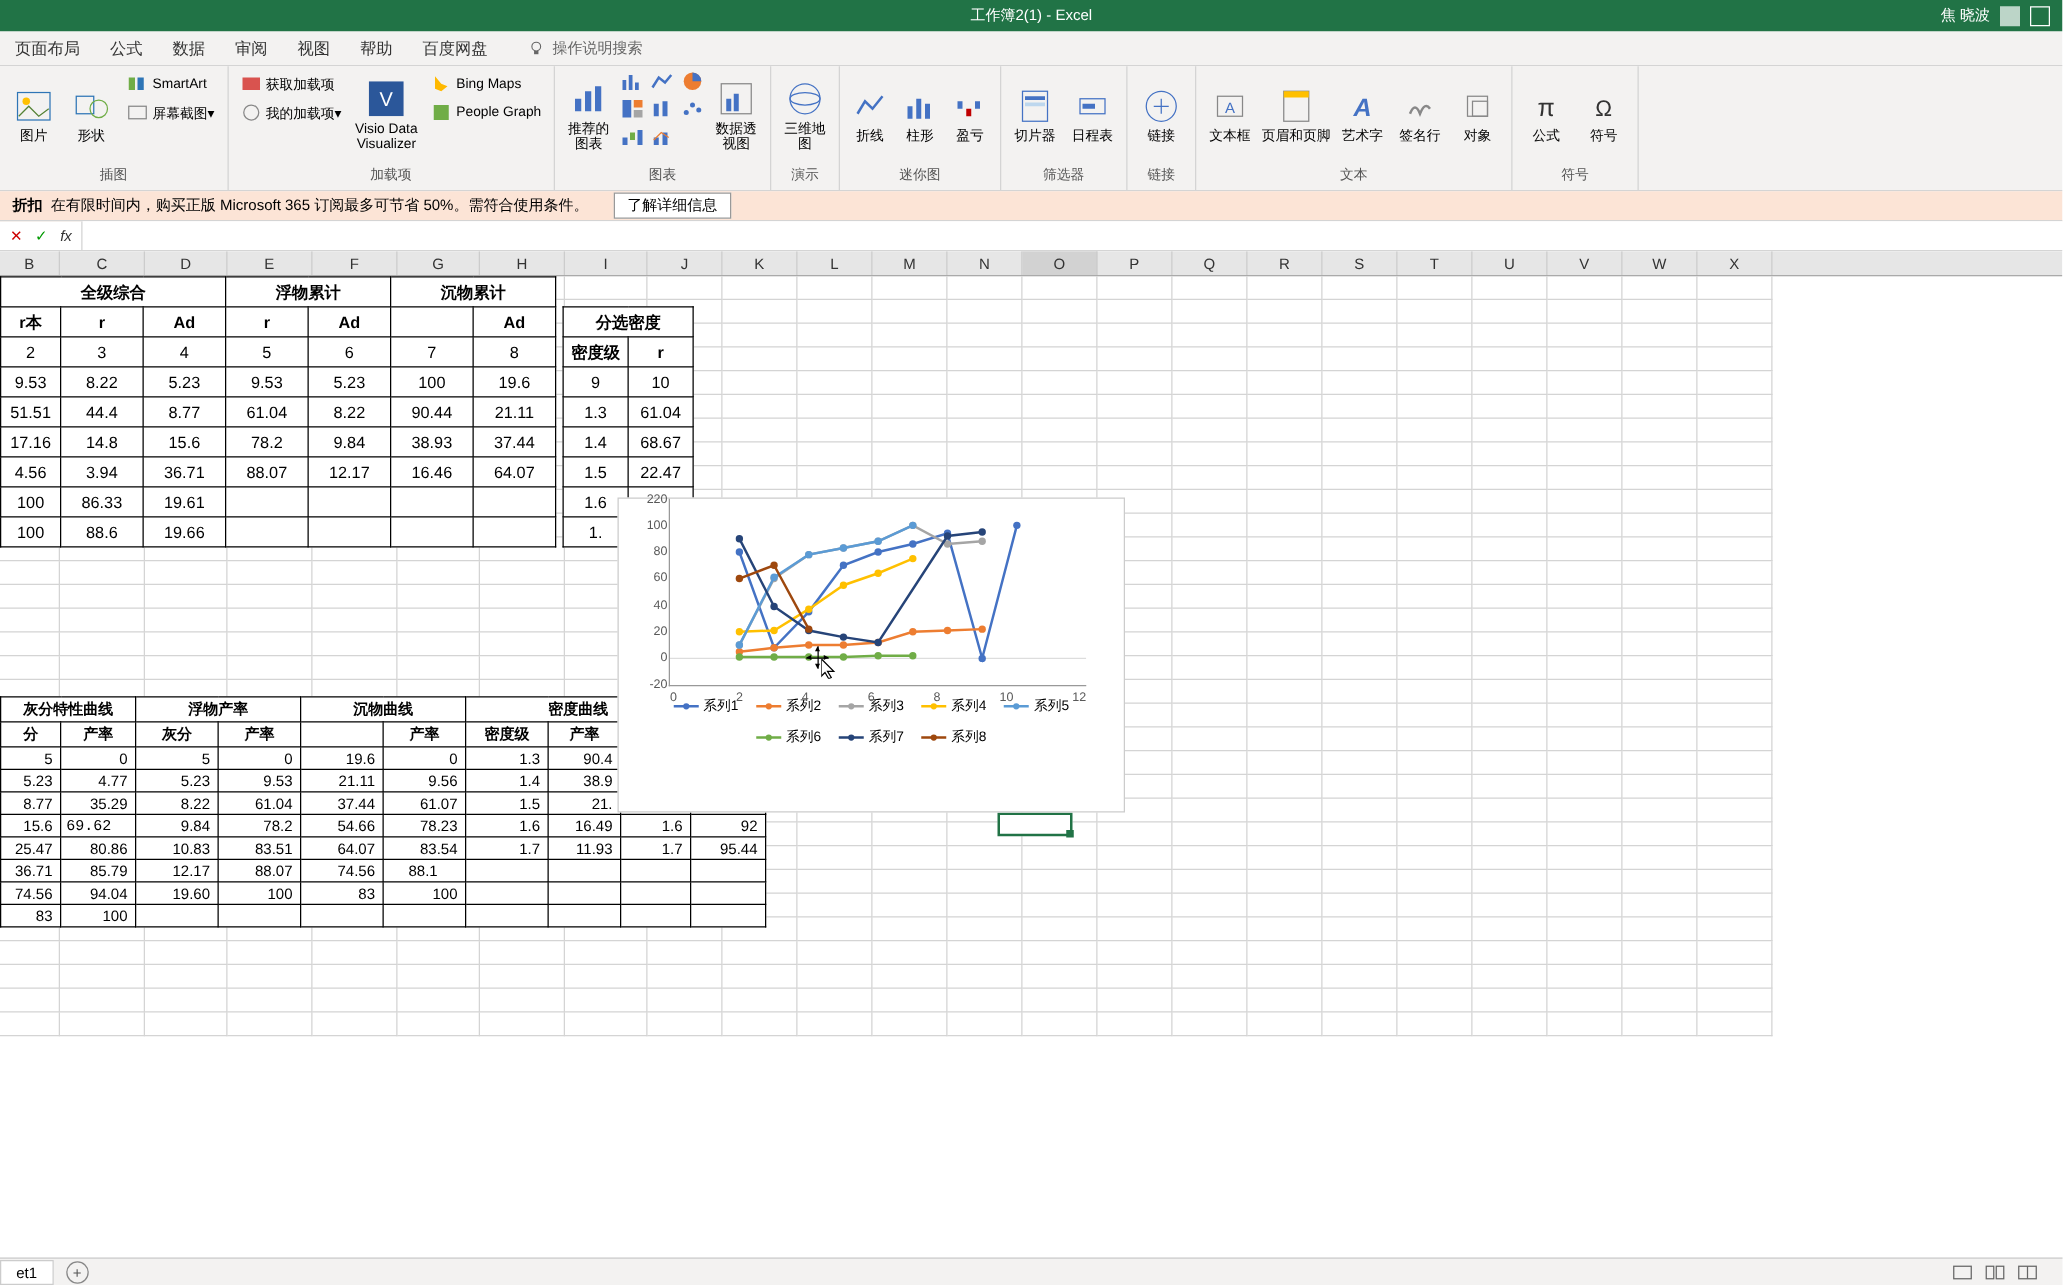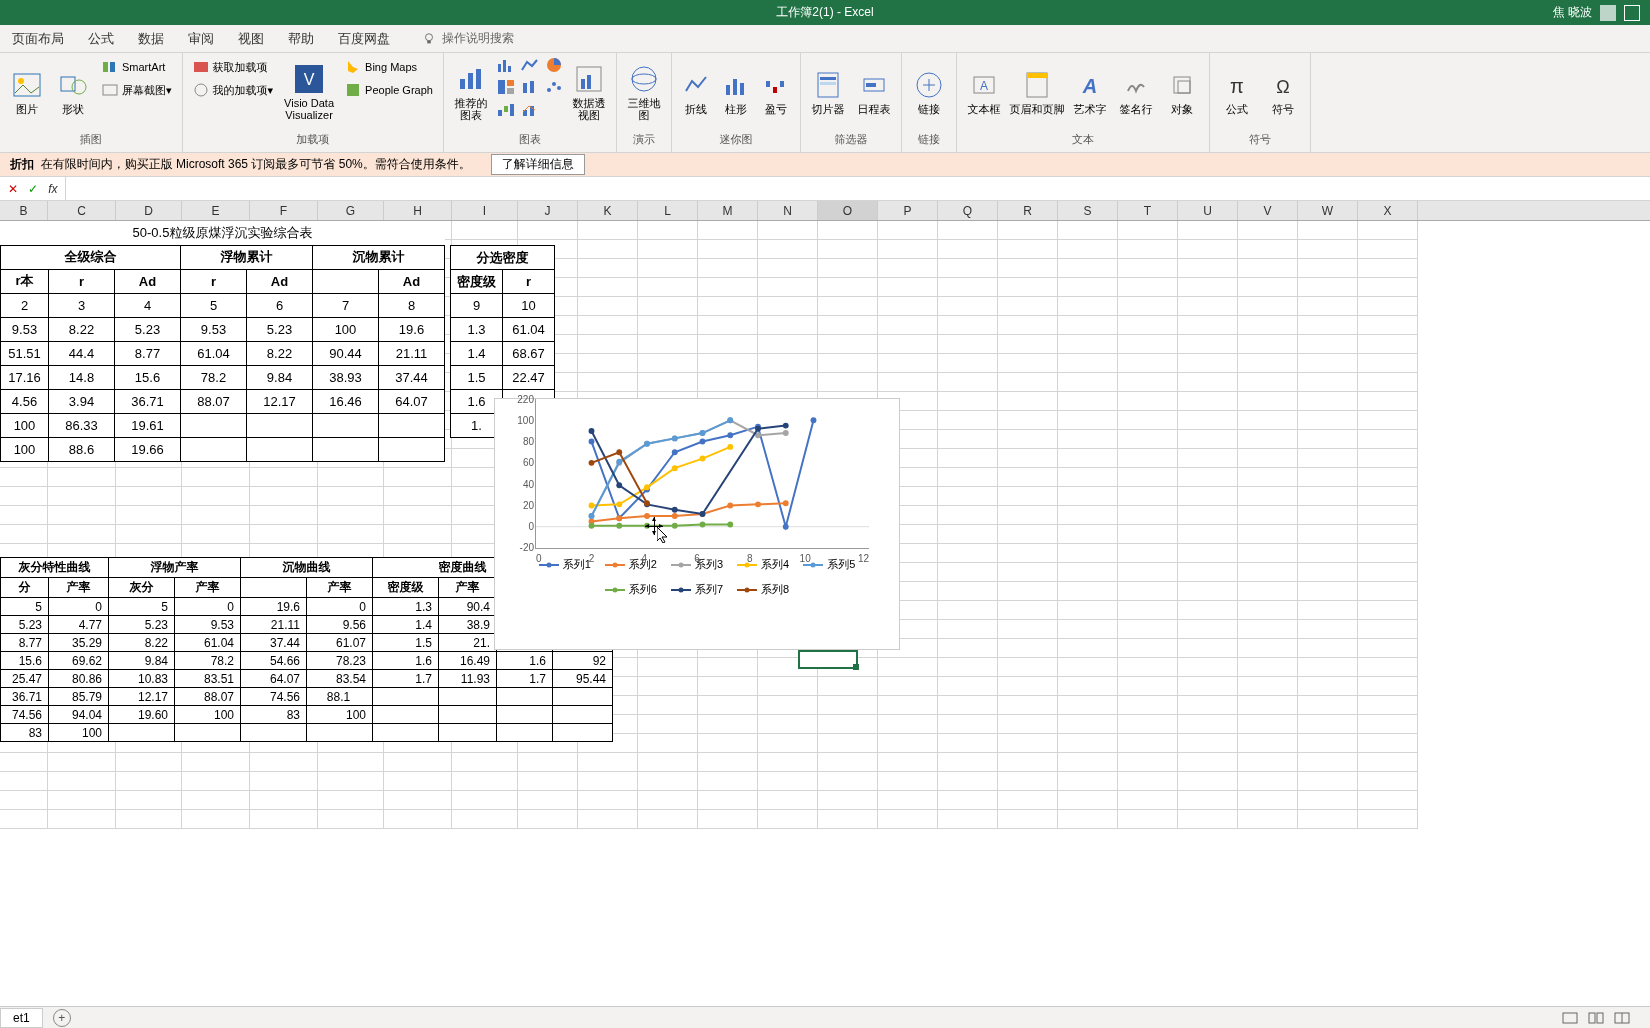--- a/index.html
+++ b/index.html
@@ -1277,23 +1277,20 @@
         <div class="cell" style="width: 60px;"></div>
         <div class="cell" style="width: 60px;"></div>
         <div class="cell" style="width: 60px;"></div>
         <div class="cell" style="width: 60px;"></div>
       </div>
     </div>
 
   <table class="data-table" id="main-table" style="left:0;top:20px">
       <tbody>
         <tr>
-          <td colspan="7" style="border: none; font-size: 13px; width: 444px;">50-0.5粒级原煤浮沉实验综合表</td>
-        </tr>
-        <tr>
           <th colspan="3" class="merged-hdr" style="width: 180px;">全级综合</th>
           <th colspan="2" class="merged-hdr" style="width: 132px;">浮物累计</th>
           <th colspan="2" class="merged-hdr" style="width: 132px;">沉物累计</th>
         </tr>
         <tr>
           <th style="width: 48px;">r本</th>
           <th style="width: 66px;">r</th>
           <th style="width: 66px;">Ad</th>
           <th style="width: 66px;">r</th>
           <th style="width: 66px;">Ad</th>
@@ -1454,21 +1451,21 @@
           <td style="text-align: right; padding-right: 6px; width: 66px;">61.04</td>
           <td style="text-align: right; padding-right: 6px; width: 66px;">37.44</td>
           <td style="text-align: right; padding-right: 6px; width: 66px;">61.07</td>
           <td style="text-align: right; padding-right: 6px; width: 66px;">1.5</td>
           <td style="text-align: right; padding-right: 6px; width: 58px;">21.</td>
           <td style="text-align: right; padding-right: 6px; width: 56px;"></td>
           <td style="text-align: right; padding-right: 6px; width: 60px;"></td>
         </tr>
         <tr>
           <td style="text-align: right; padding-right: 6px; width: 48px;">15.6</td>
-          <td style="text-align: right; padding-right: 6px; width: 60px;">69.62</td>
+          <td style="text-align: left; padding-right: 6px; width: 60px; font-family: Liberation Mono, monospace;">69.62</td>
           <td style="text-align: right; padding-right: 6px; width: 66px;">9.84</td>
           <td style="text-align: right; padding-right: 6px; width: 66px;">78.2</td>
           <td style="text-align: right; padding-right: 6px; width: 66px;">54.66</td>
           <td style="text-align: right; padding-right: 6px; width: 66px;">78.23</td>
           <td style="text-align: right; padding-right: 6px; width: 66px;">1.6</td>
           <td style="text-align: right; padding-right: 6px; width: 58px;">16.49</td>
           <td style="text-align: right; padding-right: 6px; width: 56px;">1.6</td>
           <td style="text-align: right; padding-right: 6px; width: 60px;">92</td>
         </tr>
         <tr>

